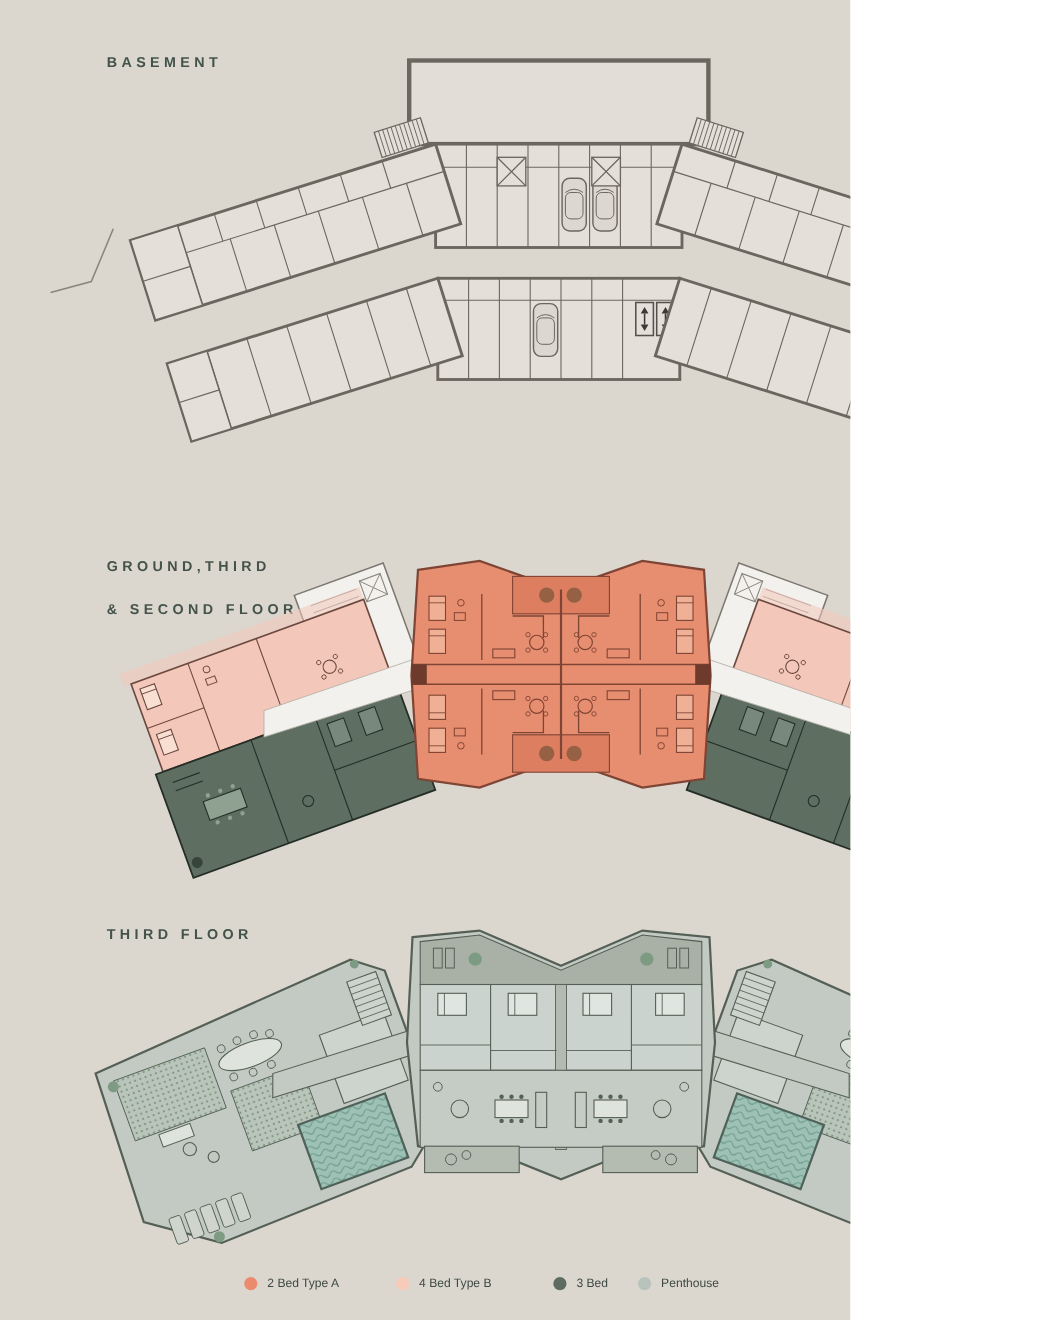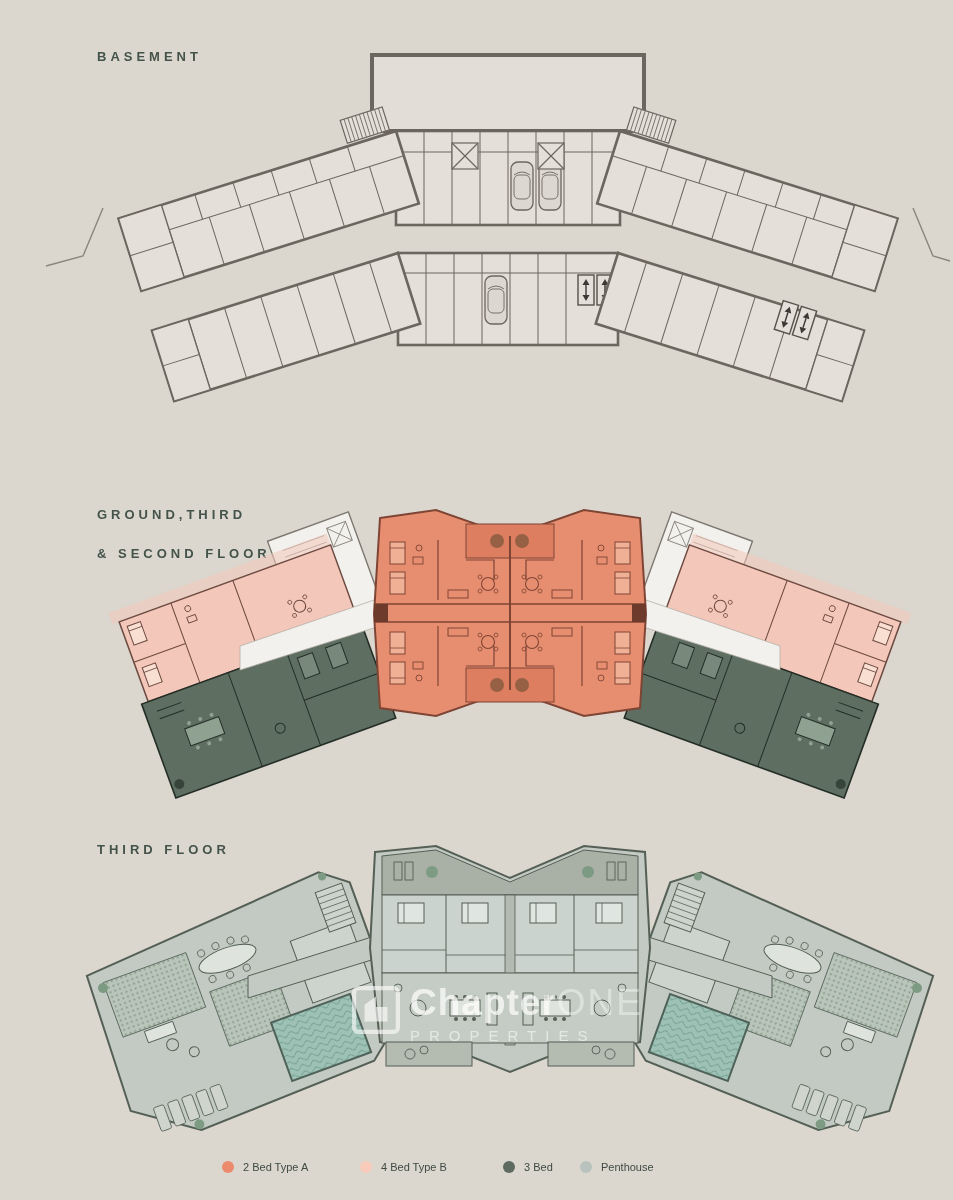--- a/index.html
+++ b/index.html
@@ -1,16 +1,16 @@
 <!DOCTYPE html>
 <html><head>
 <meta charset="utf-8">
 <style>
   html,body{margin:0;padding:0;}
-  .page{position:relative;width:953px;height:1200px;background:#dbd7cf;overflow:hidden;
+  .page{position:relative;width:773px;height:1200px;background:#dbd7cf;overflow:hidden;
         font-family:"Liberation Sans",sans-serif;}
   .floor-label{position:absolute;left:97px;color:#44534a;font-size:13px;font-weight:700;
         letter-spacing:4px;line-height:1.0;}
   .floor-label .l2{display:block;margin-top:26px;}
   .plan{position:absolute;left:0;}
   
   .watermark{position:absolute;left:352px;top:984px;display:flex;align-items:flex-start;
         pointer-events:none;}
   .wm-logo{width:48px;height:50px;opacity:.62;margin-right:10px;}
   .wm-text{display:flex;flex-direction:column;}
@@ -304,30 +304,20 @@
       <circle cx="622" cy="988" r="4" fill="none" stroke="#545f55" stroke-width="0.9"></circle>
       <rect x="386" y="1042" width="86" height="24" fill="#b4bbb1" stroke="#545f55" stroke-width="1"></rect>
       <circle cx="410" cy="1054" r="5" fill="none" stroke="#545f55" stroke-width="0.9"></circle>
       <circle cx="424" cy="1050" r="4" fill="none" stroke="#545f55" stroke-width="0.9"></circle>
       <rect x="548" y="1042" width="86" height="24" fill="#b4bbb1" stroke="#545f55" stroke-width="1"></rect>
       <circle cx="610" cy="1054" r="5" fill="none" stroke="#545f55" stroke-width="0.9"></circle>
       <circle cx="596" cy="1050" r="4" fill="none" stroke="#545f55" stroke-width="0.9"></circle>
     </g>
   </svg>
 
-  <div class="watermark">
-    <svg class="wm-logo" viewBox="0 0 46 48">
-      <rect x="2" y="4" width="42" height="42" rx="4" fill="none" stroke="#ffffff" stroke-width="4"></rect>
-      <path d="M12,36 V20 L23,12 V22 H34 V36 Z" fill="#ffffff"></path>
-    </svg>
-    <div class="wm-text">
-      <div class="wm-brand"><span>Chapter</span><span class="light">ONE</span></div>
-      <div class="wm-sub">PROPERTIES</div>
-    </div>
-  </div>
 
   <div class="legend-item" style="left:222px">
     <span class="legend-dot" style="background: rgb(236, 138, 110);"></span>
     <span>2 Bed Type A</span>
   </div>
   <div class="legend-item" style="left:360px">
     <span class="legend-dot" style="background: rgb(248, 202, 185);"></span>
     <span>4 Bed Type B</span>
   </div>
   <div class="legend-item" style="left:503px">

